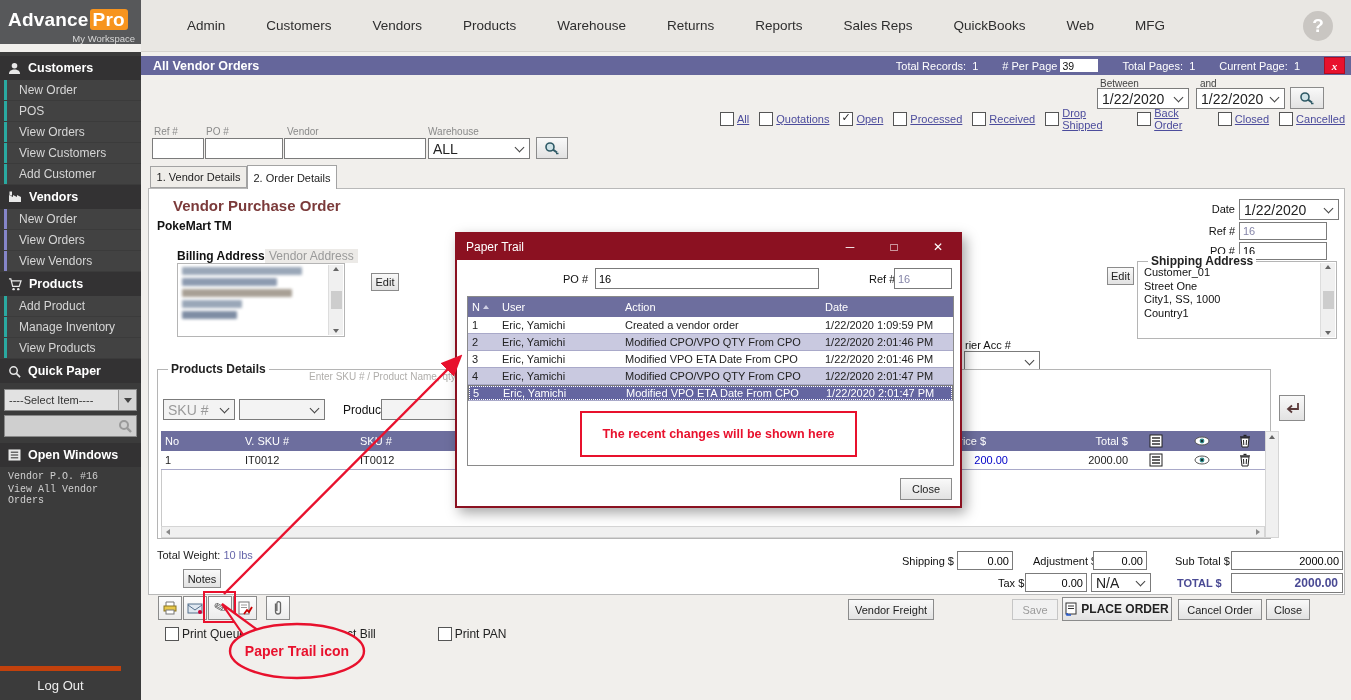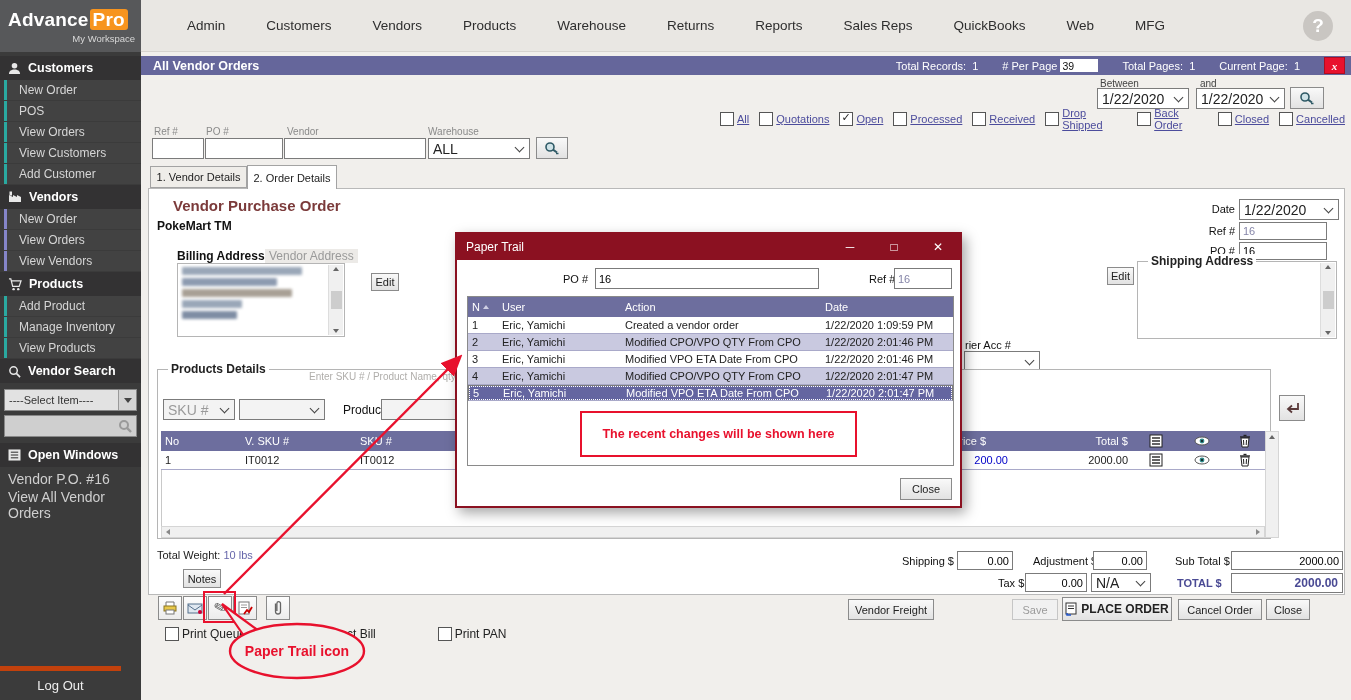--- a/index.html
+++ b/index.html
@@ -1,20 +1,20 @@
 <!DOCTYPE html>
 <html><head>
 <meta charset="utf-8">
 <style>
   html,body{margin:0;padding:0;}
   body{width:1351px;height:700px;position:relative;overflow:hidden;
        font-family:"Liberation Sans",sans-serif;background:#f1efec;color:#222;}
   .abs{position:absolute;}
   
-  .logo{left:0;top:0;width:141px;height:52px;background:#57585a;color:#fff;}
+  .logo{left:0;top:0;width:141px;height:44px;background:#57585a;color:#fff;}
   .logo-line{position:absolute;left:8px;top:9px;font-size:19px;font-weight:bold;letter-spacing:.2px;}
   .logo-pro{background:#f7941e;color:#fff;border-radius:3px;padding:0 3px;margin-left:1px;}
   .logo-sub{position:absolute;right:6px;top:33px;font-size:9.5px;color:#d8d8d8;font-weight:normal;}
   .topnav{left:141px;top:0;width:1210px;height:52px;background:#e9e7e3;border-bottom:1px solid #d6d3cf;
           display:flex;align-items:center;gap:41px;padding-left:46px;box-sizing:border-box;}
   .nav-item{font-size:13.5px;color:#2e2e2e;cursor:pointer;white-space:nowrap;}
   .help-circle{left:1303px;top:11px;width:30px;height:30px;border-radius:50%;background:#c9c6c2;color:#fff;
                font-size:19px;font-weight:bold;display:flex;align-items:center;justify-content:center;}
   
   .ptbar{left:141px;top:56px;width:1210px;height:19px;background:#65669b;color:#fff;display:flex;align-items:center;
@@ -28,21 +28,21 @@
   .sidebar{left:0;top:52px;width:141px;height:648px;background:#3b3b3b;box-sizing:border-box;padding-top:4px;}
   .side-hdr{display:flex;align-items:center;gap:7px;background:#333233;color:#fff;font-size:12.5px;font-weight:bold;
             padding:5px 8px;cursor:pointer;}
   .side-item{background:#424242;color:#d6d6d6;font-size:12px;padding:3px 8px 3px 12px;border-left:3px solid #2aa9a0;
              margin:0 0 1px 4px;cursor:pointer;}
   .side-item.purple{border-left-color:#8585c8;}
   .side-sel{margin:6px 4px 4px 4px;height:20px;background:#e2e2e2;border:1px solid #888;display:flex;align-items:center;font-size:11px;color:#333;}
   .side-sel .txt{flex:1;padding-left:4px;}
   .side-sel .arrowbox{width:17px;height:100%;border-left:1px solid #999;display:flex;align-items:center;justify-content:center;background:#d4d4d4;}
   .side-search{margin:0 4px;height:20px;background:#cfcfcf;border:1px solid #888;display:flex;align-items:center;justify-content:flex-end;padding-right:4px;}
-  .side-link{color:#cfcfcf;font-size:14px;padding:1px 8px;cursor:pointer;}
+  .side-link{color:#cfcfcf;font-size:10px;padding:1px 8px;cursor:pointer;font-family:Liberation Mono, monospace;}
   .logout{position:absolute;left:0;bottom:0;width:121px;height:29px;border-top:5px solid #c2410c;color:#eee;
           font-size:13px;display:flex;align-items:center;justify-content:center;cursor:pointer;background:#3b3b3b;}
   .tri-dn{width:0;height:0;border-left:4px solid transparent;border-right:4px solid transparent;border-top:5px solid #444;}
   .tri-up-s{width:0;height:0;border-left:3px solid transparent;border-right:3px solid transparent;border-bottom:4px solid #666;}
   .tri-dn-s{width:0;height:0;border-left:3px solid transparent;border-right:3px solid transparent;border-top:4px solid #666;}
   .tri-l-s{width:0;height:0;border-top:3px solid transparent;border-bottom:3px solid transparent;border-right:4px solid #888;}
   .tri-r-s{width:0;height:0;border-top:3px solid transparent;border-bottom:3px solid transparent;border-left:4px solid #888;}
   
   .minilab{font-size:10px;color:#444;}
   .glab{font-size:10px;color:#8a8a8a;}
@@ -168,21 +168,21 @@
 
   <div class="side-item">Add Product</div>
       <div class="side-item">Manage Inventory</div>
       <div class="side-item">View Products</div>
     </div>
   <div class="side-hdr">
     <svg width="13" height="13" viewBox="0 0 14 14">
         <circle cx="6" cy="6" r="4" fill="none" stroke="#e8e8e8" stroke-width="1.6"></circle>
         <line x1="9" y1="9" x2="13" y2="13" stroke="#e8e8e8" stroke-width="1.8"></line>
       </svg>
-    <span>Vendor Search</span>
+    <span>Quick Paper</span>
   </div>
   <div class="side-sel">
     <span class="txt">----Select Item----</span>
     <span class="arrowbox">
         <span class="tri-dn"></span>
       </span>
   </div>
   <div class="side-search">
     <svg width="14" height="14" viewBox="0 0 14 14">
         <circle cx="6" cy="6" r="4" fill="none" stroke="#9a9a9a" stroke-width="2"></circle>
@@ -318,20 +318,27 @@
       <span class="chev"></span>
   </div>
   <div class="abs totlab" style="left:1050px;top:36px;width:36px;text-align:right;">Ref #</div>
   <input class="abs inp" style="left: 1090px; top: 33px; width: 88px; height: 18px; color: rgb(133, 133, 168);" value="16">
   <div class="abs totlab" style="left:1050px;top:56px;width:36px;text-align:right;">PO #</div>
   <input class="abs inp" style="left: 1090px; top: 53px; width: 88px; height: 18px;" value="16">
 
   <div class="abs btn" style="left:958px;top:78px;width:27px;height:18px;">Edit</div>
   <div class="abs group" style="left:988px;top:72px;width:200px;height:78px;">
     <div class="group-label">Shipping Address</div>
+    <div style="padding:4px 18px 0 6px;">
+
+    <div class="ship-line">Customer_01</div>
+        <div class="ship-line">Street One</div>
+        <div class="ship-line">City1, SS, 1000</div>
+        <div class="ship-line">Country1</div>
+      </div>
     <div class="scroll-v">
       <span class="tri-up-s"></span>
         <span class="thumb"></span>
         <span class="tri-dn-s"></span>
     </div>
   </div>
 
   <div class="abs totlab" style="left:816px;top:150px;">rier Acc #</div>
   <div class="abs sel" style="left:815px;top:162px;width:76px;height:21px;">
     <span class="txt"></span>

